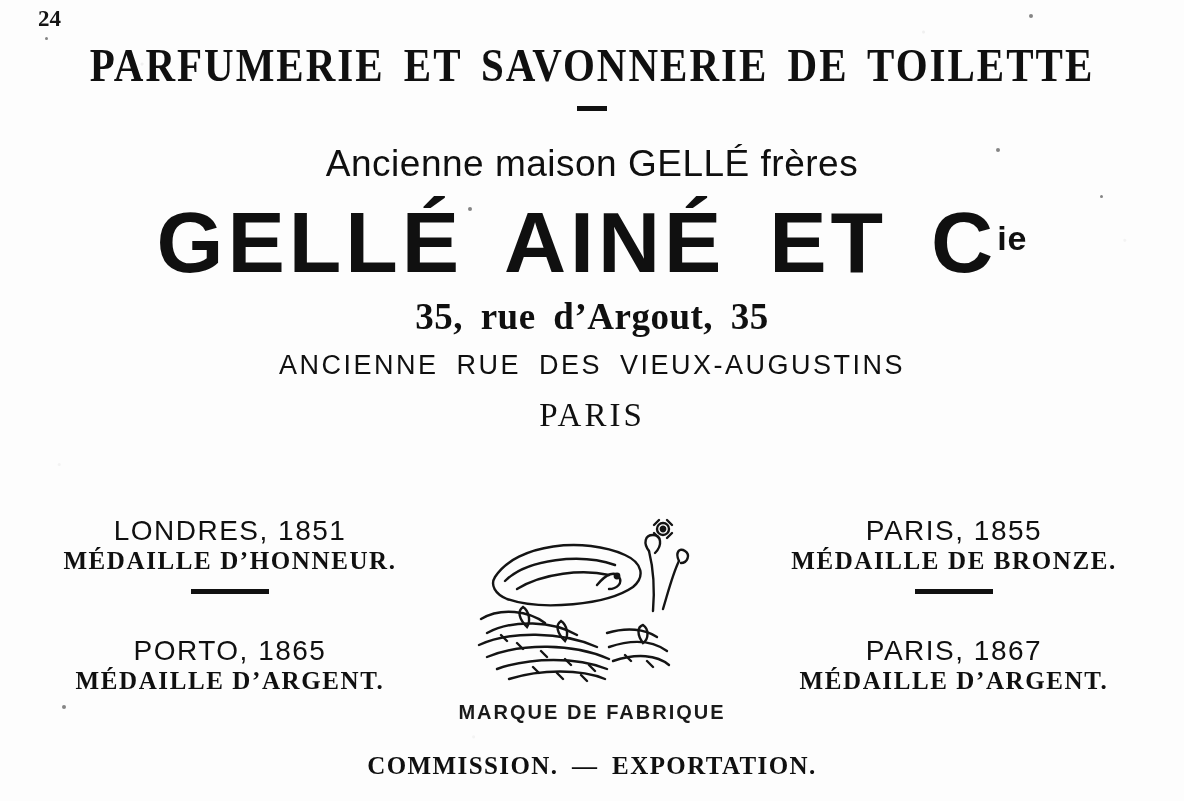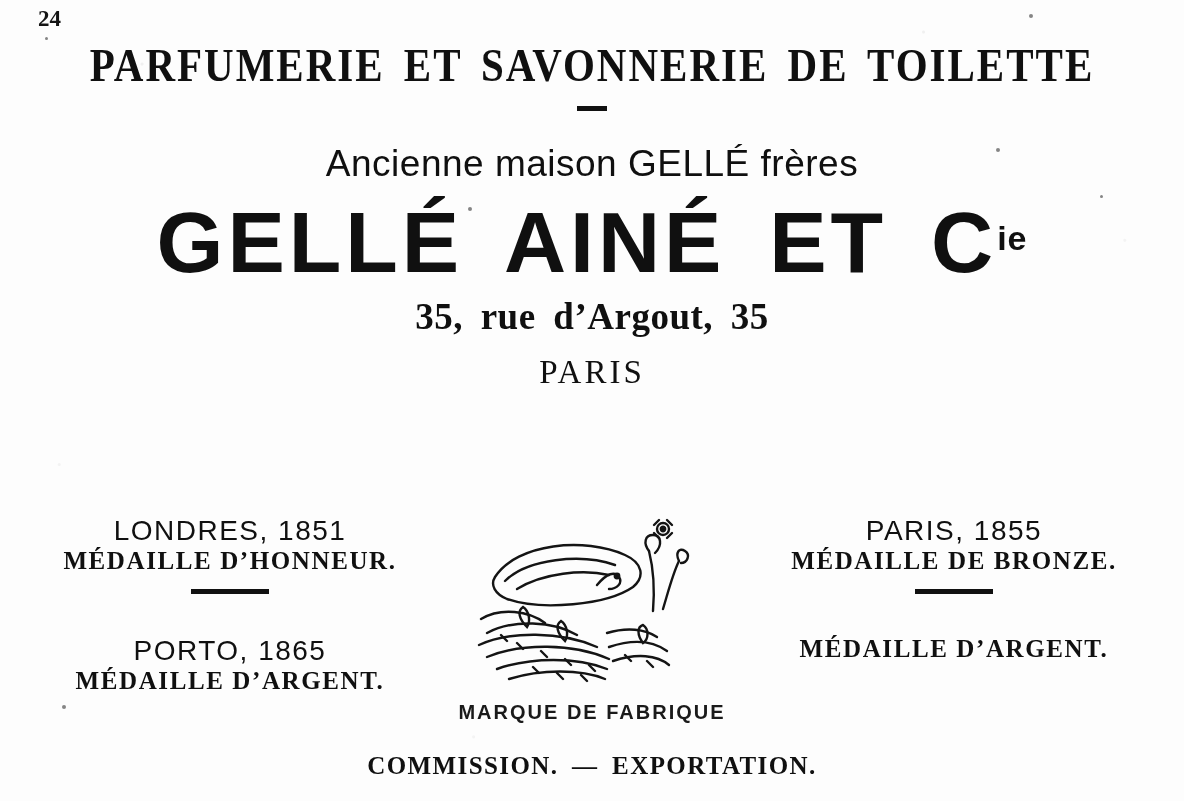--- a/index.html
+++ b/index.html
@@ -223,20 +223,21 @@
     <div class="line1">PARFUMERIE ET SAVONNERIE DE TOILETTE</div>
 
     <div class="rule-small"></div>
 
     <div class="line2">Ancienne maison GELLÉ frères</div>
 
     <div class="bigname"><span>GELLÉ AINÉ ET C</span><span class="sup">ie</span></div>
 
     <div class="street">35,  rue  d’Argout,  35</div>
 
+    <div class="oldstreet">ANCIENNE RUE DES VIEUX-AUGUSTINS</div>
 
     <div class="city">PARIS</div>
 
   </div>
 
   <div class="awards">
 
     <div class="award left row1">
       <div class="award-place">LONDRES, 1851</div>
       <div class="award-medal">MÉDAILLE D’HONNEUR.</div>
@@ -248,20 +249,21 @@
       <div class="award-medal">MÉDAILLE DE BRONZE.</div>
       <div class="award-rule"></div>
     </div>
 
     <div class="award left row2">
       <div class="award-place">PORTO, 1865</div>
       <div class="award-medal">MÉDAILLE D’ARGENT.</div>
     </div>
 
     <div class="award right row2">
+      <div class="award-place">PARIS, 1867</div>
       <div class="award-medal">MÉDAILLE D’ARGENT.</div>
     </div>
 
   </div>
 
   <div class="trademark">
     <svg width="270" height="200" viewBox="0 0 270 200" aria-hidden="true">
       <g fill="none" stroke="#141414" stroke-width="2.4" stroke-linecap="round">
 
         <path d="M38 62 C60 28 128 22 168 40 C186 48 188 62 176 72 C150 90 84 96 50 84 C38 79 33 70 38 62 Z"></path>

